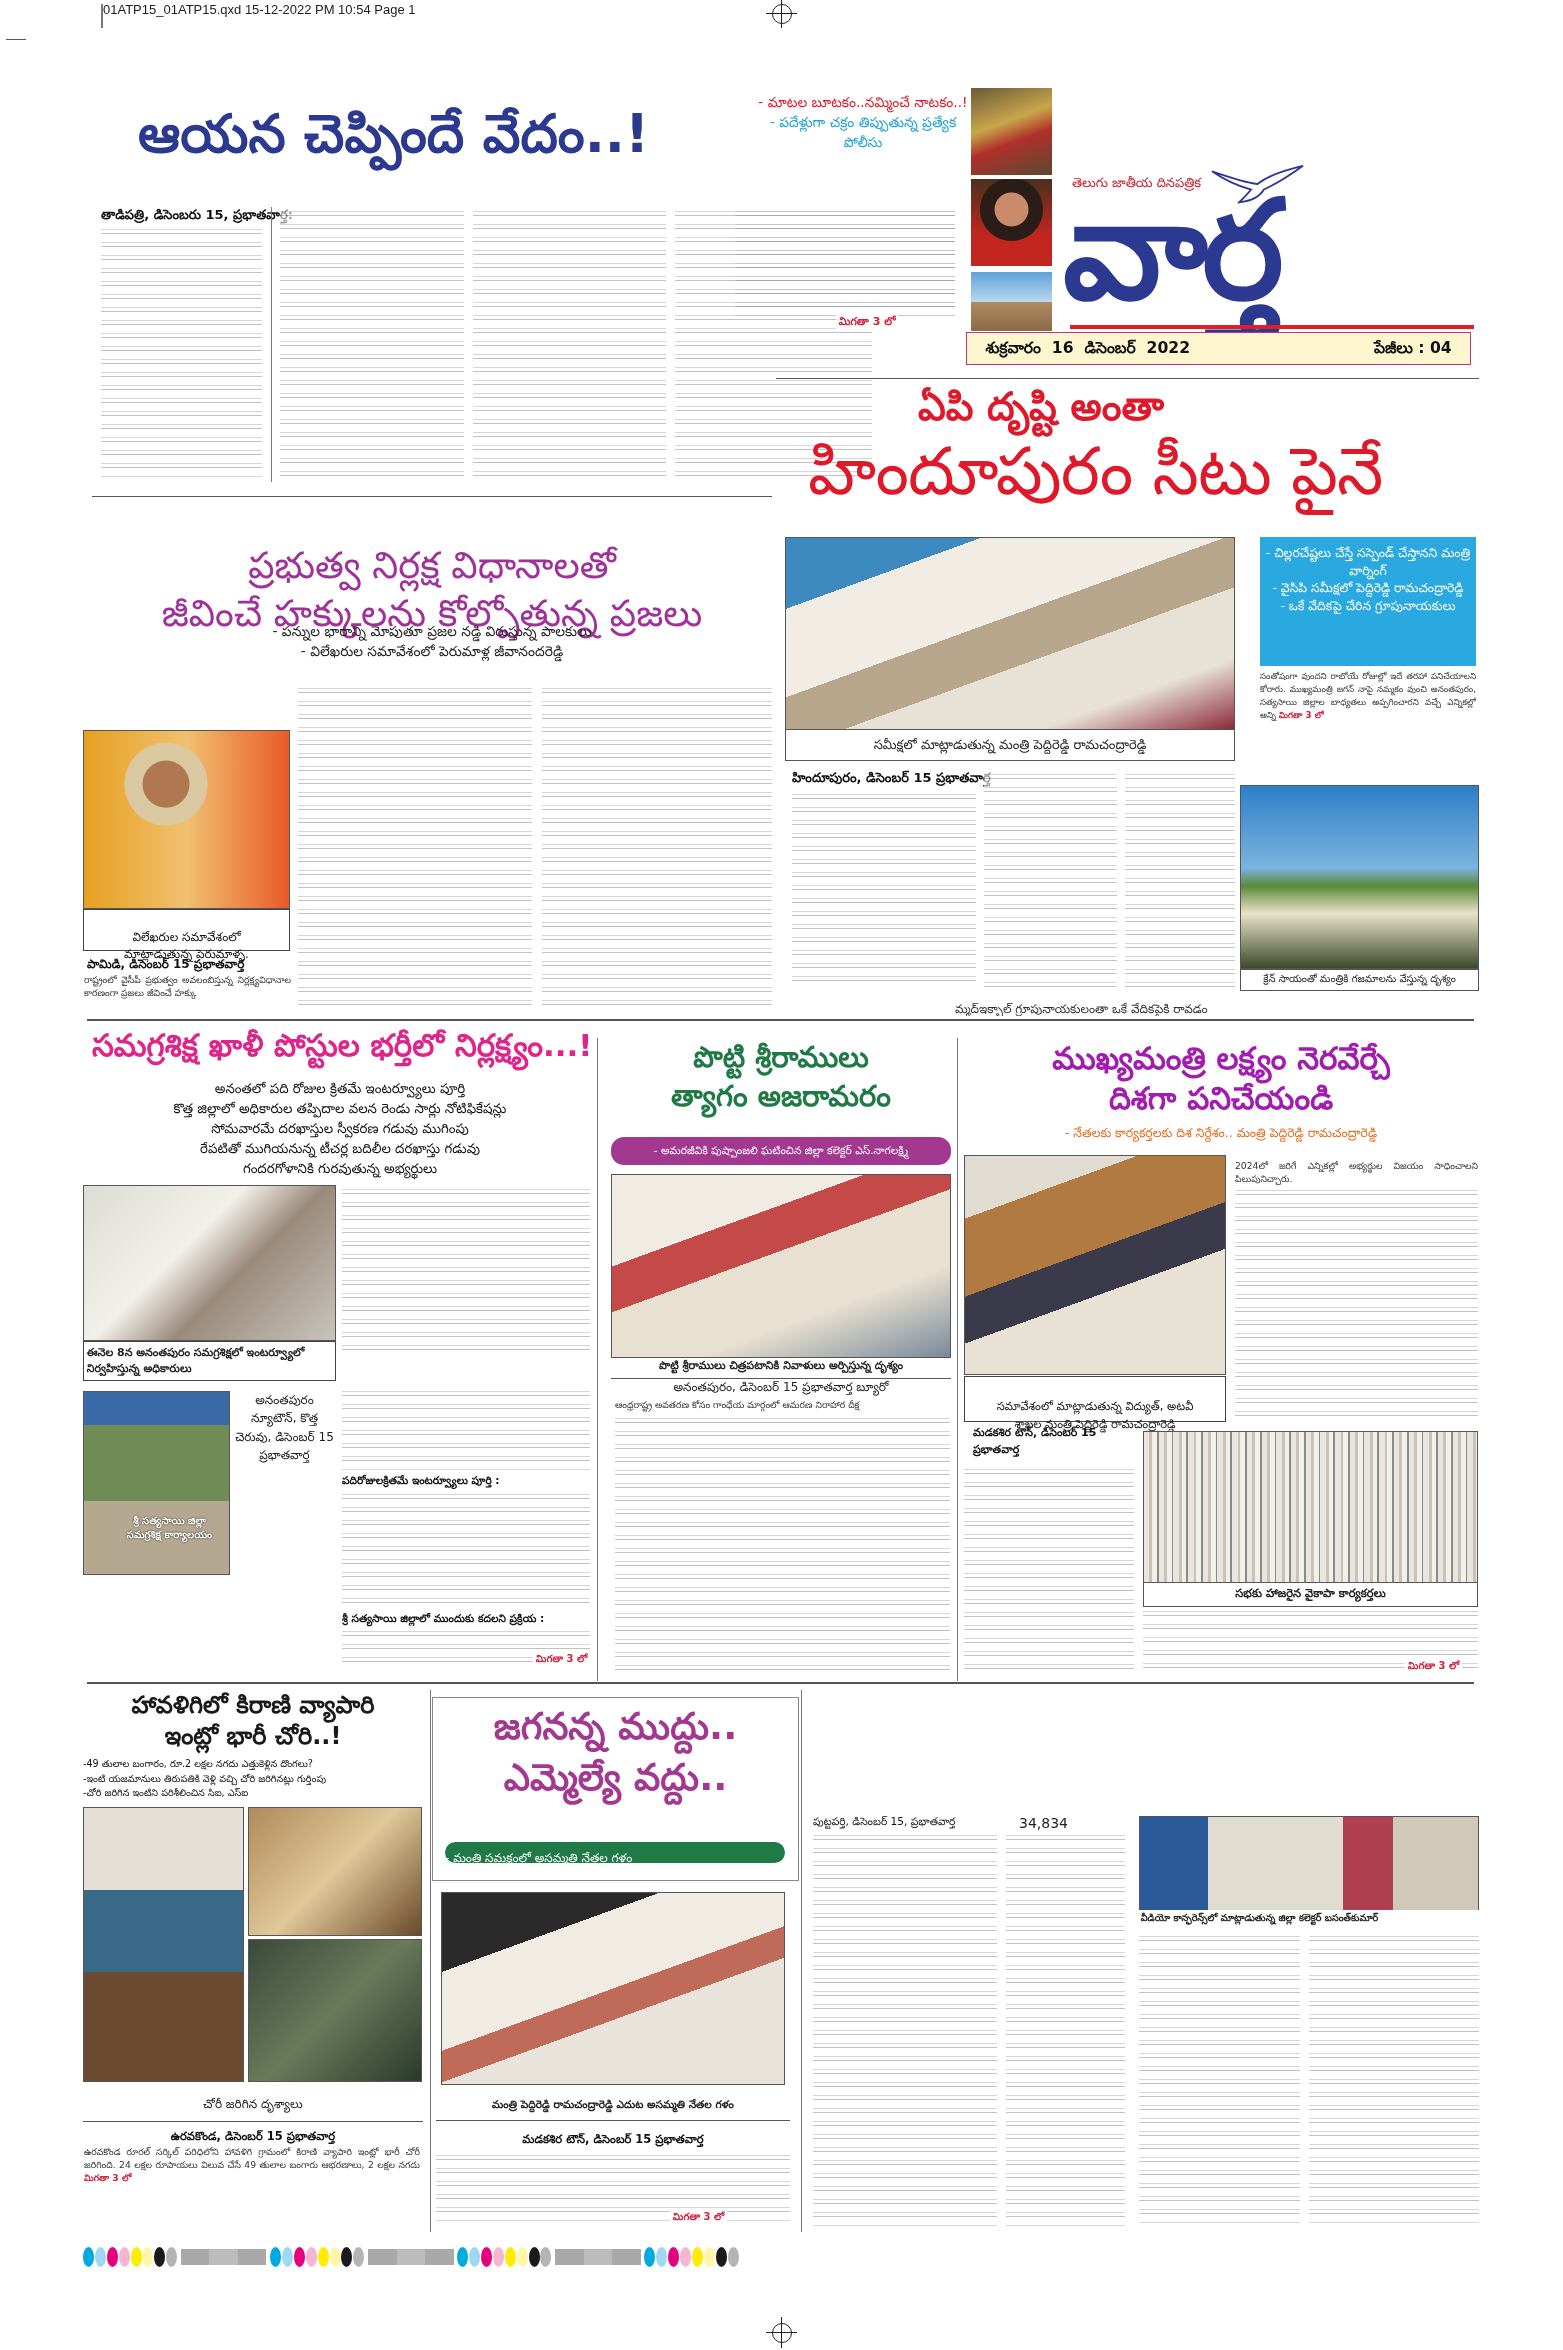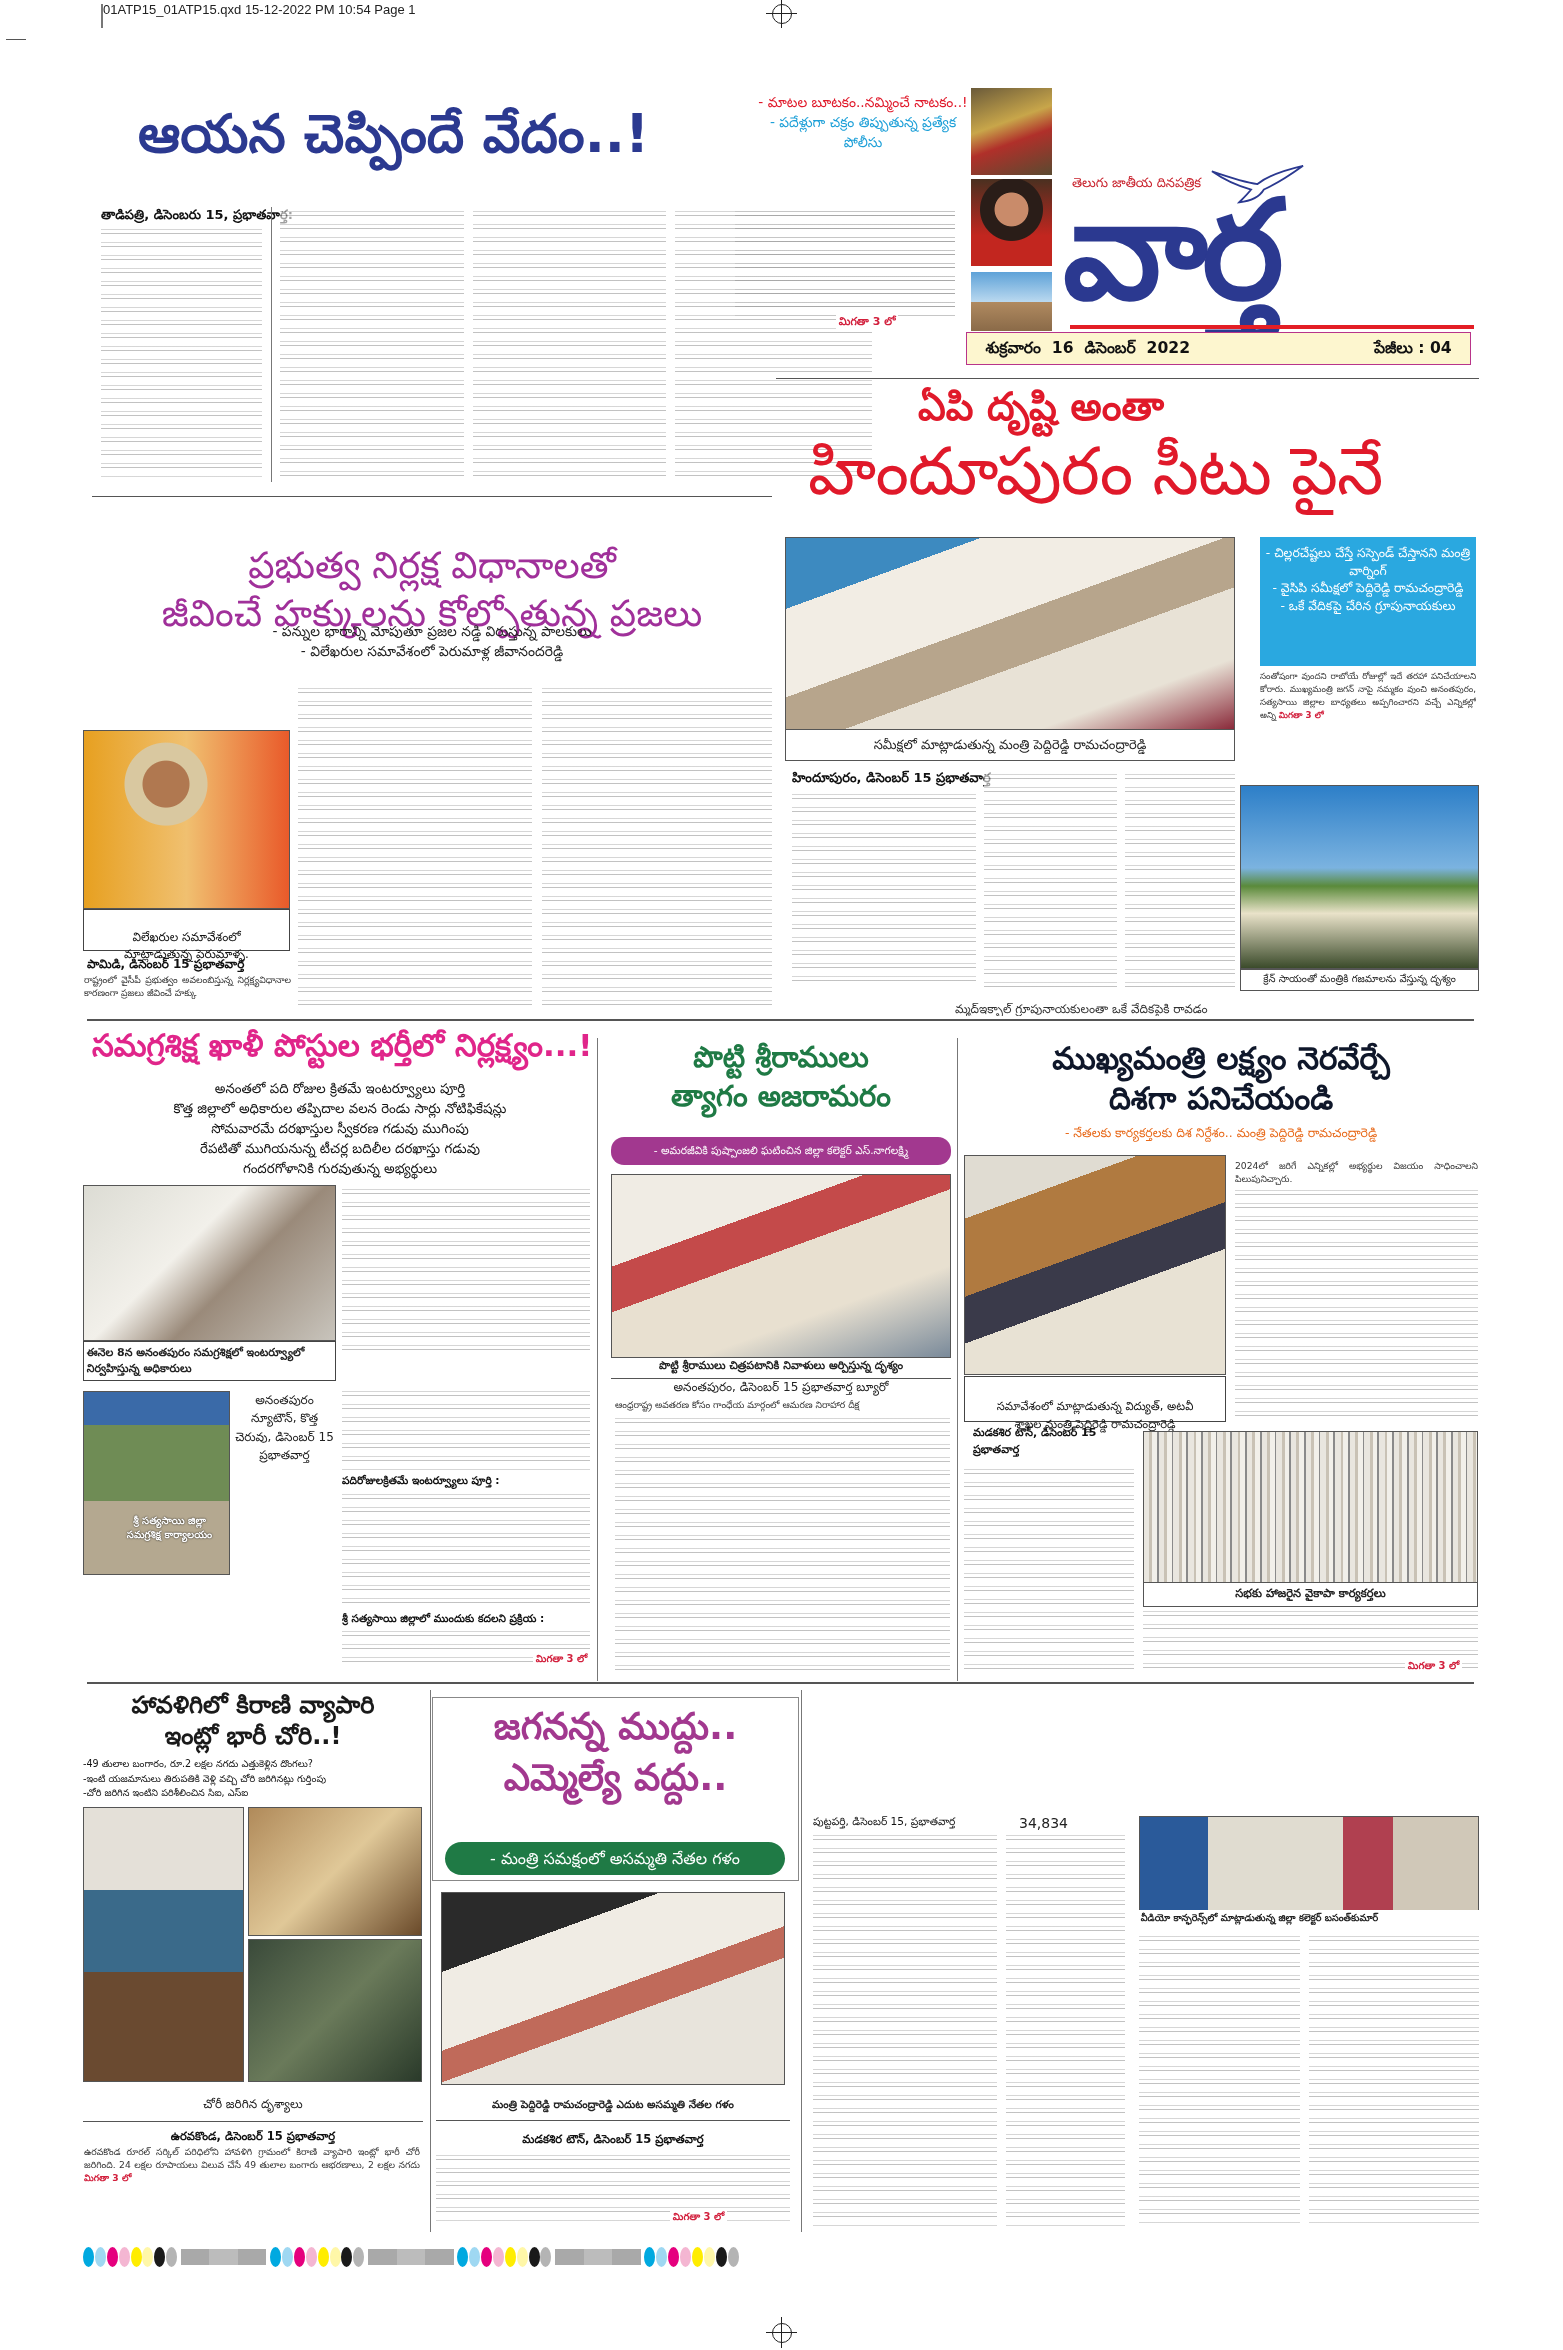--- a/index.html
+++ b/index.html
@@ -136,21 +136,21 @@
   <div>త్యాగం అజరామరం</div>
 </div>
 <div class="abs" style="left:611px;top:1137px;width:340px;height:27.5px;border-radius:13px;background:#a2388f;color:#fff;font-size:10.6px;text-align:center;line-height:27.5px;white-space:nowrap;overflow:hidden">- అమరజీవికి పుష్పాంజలి ఘటించిన జిల్లా కలెక్టర్ ఎస్.నాగలక్ష్మి</div>
 <div class="abs photo" style="left:611px;top:1174px;width:340px;height:184px;background:linear-gradient(160deg,#f0ece4 0 30%,#c44a4a 30% 45%,#e8e0d0 45% 70%,#7a8a9a)"></div>
 <div class="abs" style="left:611px;top:1359px;width:340px;text-align:center;font-size:11px;font-weight:bold;border-bottom:0.9px solid #555;padding-bottom:3.7px">పొట్టి శ్రీరాములు చిత్రపటానికి నివాళులు అర్పిస్తున్న దృశ్యం</div>
 <div class="abs" style="left:611px;top:1380px;width:340px;text-align:center;font-size:12px">అనంతపురం, డిసెంబర్ 15 ప్రభాతవార్త బ్యూరో</div>
 <div class="abs col-text" style="left:615px;top:1398px;width:335px;height:14.7px;font-size:9.2px">ఆంధ్రరాష్ట్ర అవతరణ కోసం గాంధేయ మార్గంలో ఆమరణ నిరాహార దీక్ష</div>
 <div class="abs filler" style="left:615px;top:1414px;width:335px;height:257px;opacity:.6"></div>
 <div class="abs vrule" style="left:957px;top:1038px;height:643px"></div>
 
-<div class="abs" style="left:964px;top:1038px;width:514px;text-align:center;color:#0f172a;font-size:31px;font-weight:bold;line-height:40px">
+<div class="abs" style="left:964px;top:1038px;width:514px;text-align:center;color:#a21caf;font-size:31px;font-weight:bold;line-height:40px">
   <div>ముఖ్యమంత్రి లక్ష్యం నెరవేర్చే</div>
   <div>దిశగా పనిచేయండి</div>
 </div>
 <div class="abs" style="left:964px;top:1125px;width:514px;text-align:center;font-size:12.4px;color:#e86b1c;white-space:nowrap">- నేతలకు కార్యకర్తలకు దిశ నిర్దేశం.. మంత్రి పెద్దిరెడ్డి రామచంద్రారెడ్డి</div>
 <div class="abs photo" style="left:964px;top:1155px;width:262px;height:220px;background:linear-gradient(160deg,#e0dcd2 0 20%,#b07a40 20% 45%,#3a3a4a 45% 60%,#e8e2d4 60%)"></div>
 <div class="abs caption" style="left:964px;top:1376px;width:262px;height:46px;font-size:11.5px;line-height:18.4px">సమావేశంలో మాట్లాడుతున్న విద్యుత్, అటవీ శాఖల మంత్రి పెద్దిరెడ్డి రామచంద్రారెడ్డి</div>
 <div class="abs col-text" style="left:1235px;top:1159px;width:243px;height:26px;font-size:9.2px">2024లో జరిగే ఎన్నికల్లో అభ్యర్థుల విజయం సాధించాలని పిలుపునిచ్చారు.</div>
 <div class="abs filler" style="left:1235px;top:1186px;width:243px;height:230px;opacity:.6"></div>
 <div class="abs dateline" style="left:973px;top:1425px;width:138px;font-size:11px;line-height:16.5px">మడకశిర టౌన్, డిసెంబర్ 15 ప్రభాతవార్త</div>
 <div class="abs filler" style="left:964px;top:1465px;width:170px;height:207px;opacity:.6"></div>
@@ -179,21 +179,21 @@
   <span>ఉరవకొండ రూరల్ సర్కిల్ పరిధిలోని హావళిగి గ్రామంలో కిరాణి వ్యాపారి ఇంట్లో భారీ చోరీ జరిగింది. 24 లక్షల రూపాయలు విలువ చేసే 49 తులాల బంగారు ఆభరణాలు, 2 లక్షల నగదు</span>
   <span class="more">మిగతా 3 లో</span>
 </div>
 <div class="abs vrule" style="left:430px;top:1690px;height:542px"></div>
 
 <div class="abs" style="left:432px;top:1697px;width:367px;height:184px;border:0.9px solid #888"></div>
 <div class="abs" style="left:432px;top:1701px;width:367px;text-align:center;color:#a2388f;font-size:37px;font-weight:bold;line-height:51px">
   <div>జగనన్న ముద్దు..</div>
   <div>ఎమ్మెల్యే వద్దు..</div>
 </div>
-<div class="abs" style="left:445px;top:1842px;width:340px;height:33px;border-radius:16.5px;background:#1f7a45;color:#fff;font-size:16px;text-align:center;line-height:33px">- మంత్రి సమక్షంలో అసమ్మతి నేతల గళం</div>
+<div class="abs" style="left:445px;top:1842px;width:340px;height:21px;border-radius:16.5px;background:#1f7a45;color:#fff;font-size:12px;line-height:33px">- మంత్రి సమక్షంలో అసమ్మతి నేతల గళం</div>
 <div class="abs photo" style="left:441px;top:1892px;width:344px;height:193px;background:linear-gradient(160deg,#2a2a2a 0 25%,#f0ece4 25% 50%,#c06a5a 50% 60%,#e8e4dc 60%)"></div>
 <div class="abs" style="left:436px;top:2098px;width:354px;text-align:center;font-size:10.6px;font-weight:bold;border-bottom:0.9px solid #555;padding-bottom:7.3px">మంత్రి పెద్దిరెడ్డి రామచంద్రారెడ్డి ఎదుట అసమ్మతి నేతల గళం</div>
 <div class="abs dateline" style="left:436px;top:2132px;width:354px;text-align:center;font-size:11.5px">మడకశిర టౌన్, డిసెంబర్ 15 ప్రభాతవార్త</div>
 <div class="abs filler" style="left:436px;top:2151px;width:354px;height:72px;opacity:.6"></div>
 <div class="abs more" style="left:670px;top:2211px;font-size:10px;background:#fff;padding:0 2.8px">మిగతా 3 లో</div>
 <div class="abs vrule" style="left:801px;top:1690px;height:542px"></div>
 
 <div class="abs" style="left:808px;top:1692px;width:670px;text-align:center;color:#2b3990;font-size:37px;font-weight:bold;line-height:46px">
 </div>
 <div class="abs dateline" style="left:813px;top:1815px;font-size:10.6px;font-weight:normal">పుట్టపర్తి, డిసెంబర్ 15, ప్రభాతవార్త</div>

